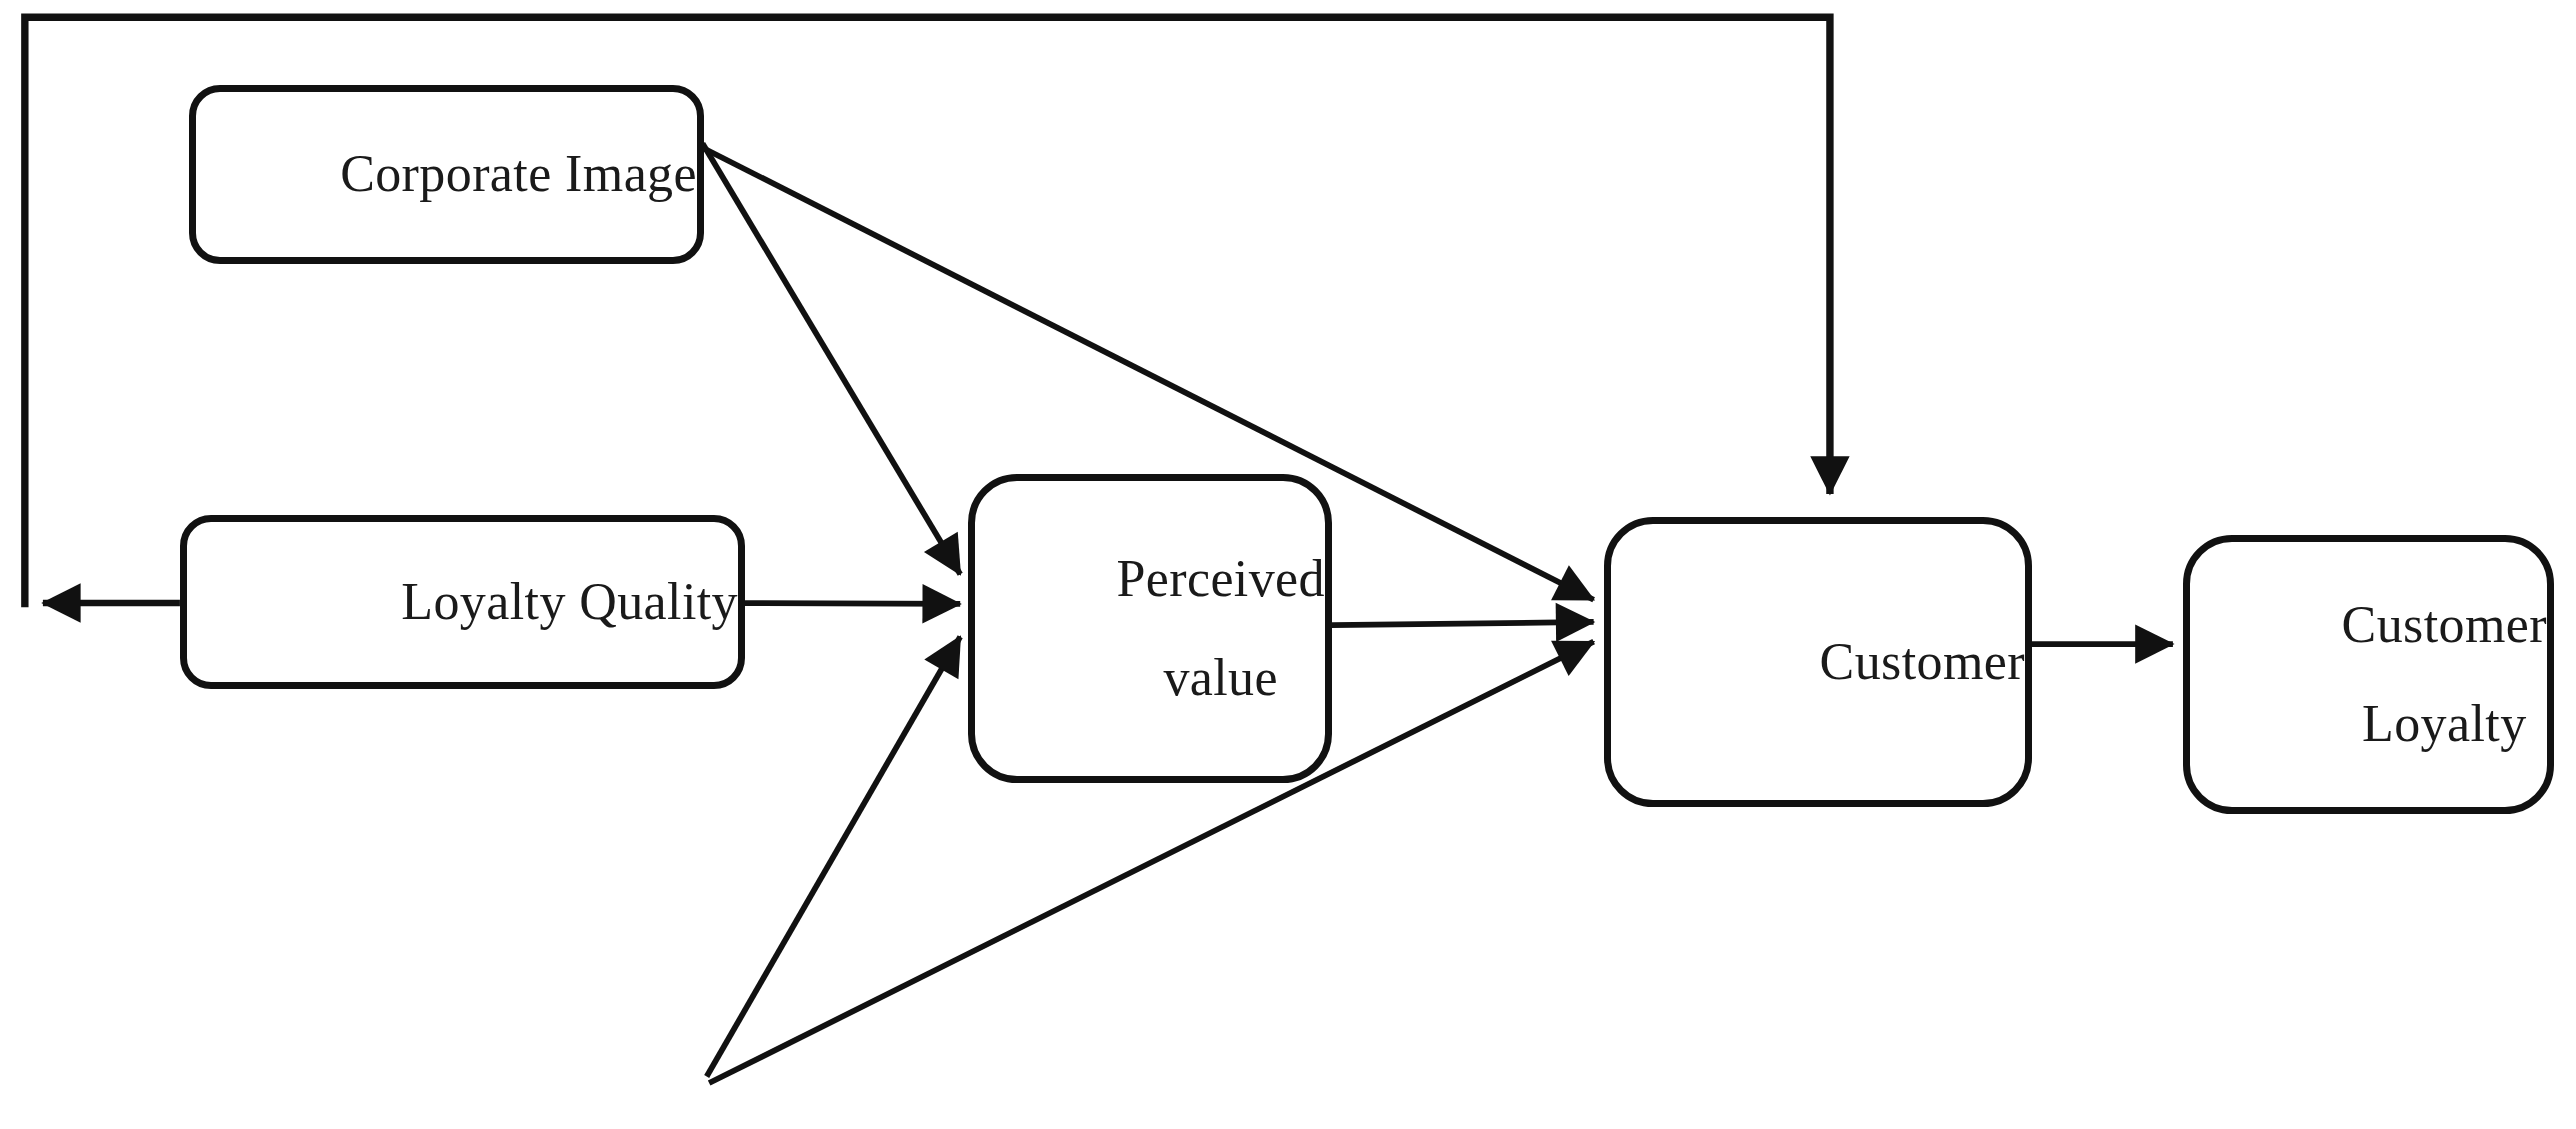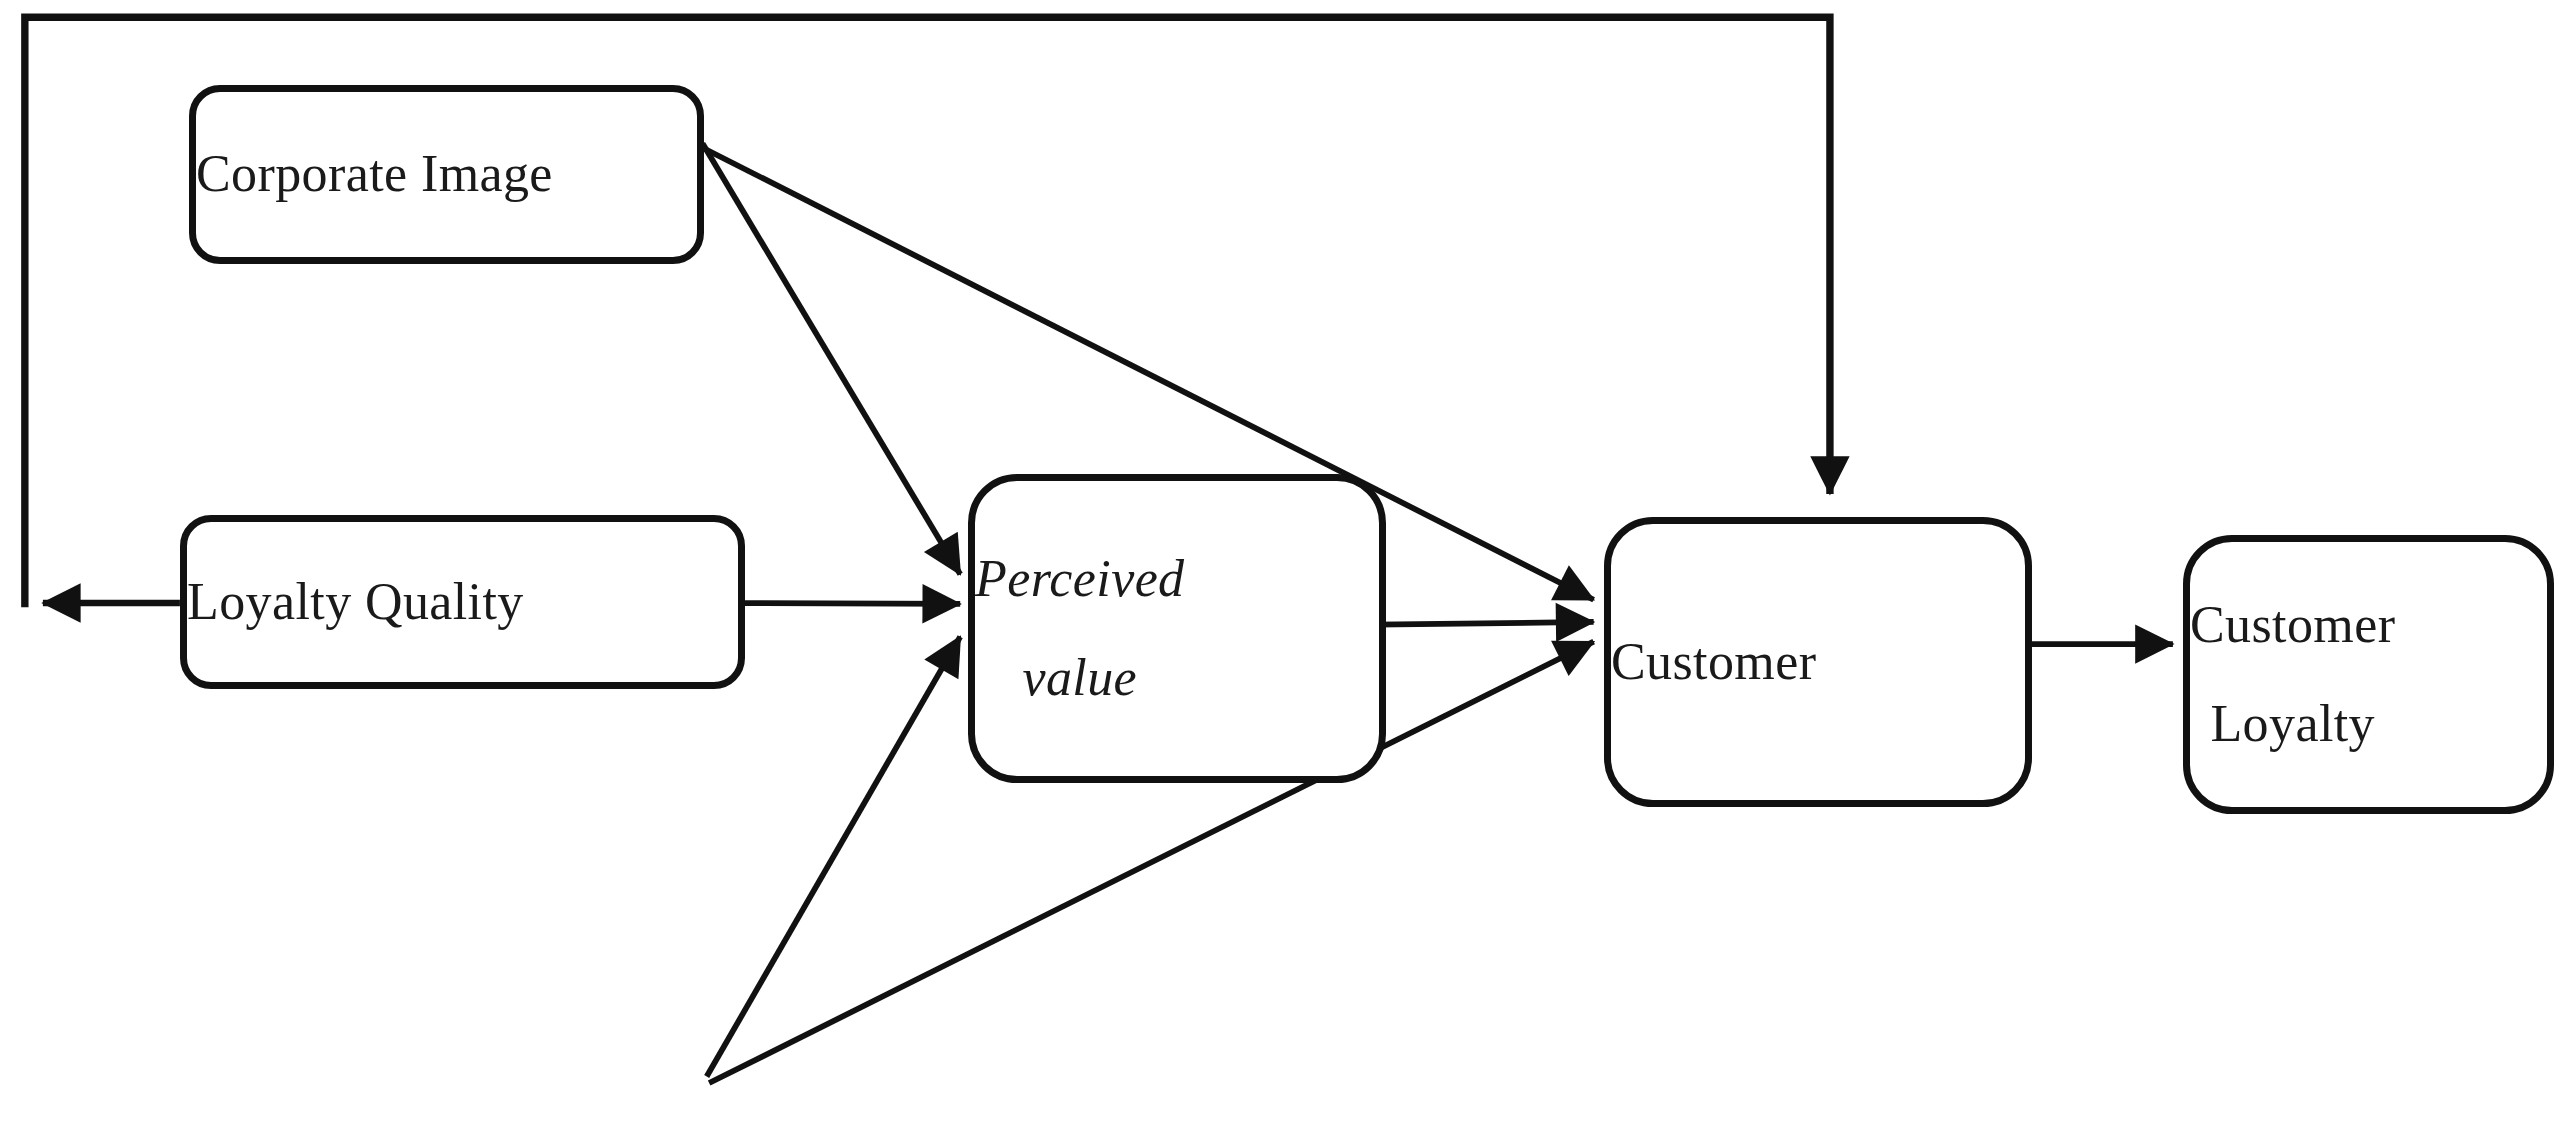--- a/index.html
+++ b/index.html
@@ -21,42 +21,42 @@
     width: 2576px;
     height: 1129px;
   }
   .node {
     position: absolute;
     box-sizing: border-box;
     border: 7.4px solid #111111;
     background: #ffffff;
     display: flex;
     align-items: center;
-    justify-content: flex-start;
+    justify-content: flex-end;
     text-align: center;
   }
   .node .label {
     display: flex;
     flex-direction: column;
     align-items: center;
     justify-content: center;
     font-size: 52px;
     line-height: 1.9;
     color: #1a1a1a;
     letter-spacing: 0.4px;
     white-space: nowrap;
   }
   .r-small { border-radius: 31px; }
   .r-large { border-radius: 49px; }
 
   
   #node-corporate-image      { left: 189px;  top: 85px;  width: 515px; height: 179px; }
   #node-service-quality      { left: 180px;  top: 515px;  width: 565px; height: 174px; }
   #node-price                { left: 187px;  top: 926px; width: 525px; height: 178px; }
-  #node-perceived-value      { left: 968px; top: 474px;  width: 418px; height: 309px; font-style: italic; }
+  #node-perceived-value      { left: 968px; top: 474px;  width: 364px; height: 309px; }
   #node-customer-satisfaction{ left: 1604px; top: 517px;  width: 428px; height: 290px; }
   #node-customer-loyalty     { left: 2183px; top: 535px;  width: 371px; height: 279px; }
 </style>
 </head>
 <body>
 
 <div id="canvas">
 
   <svg id="arrow-layer" viewBox="0 0 3139 1376" xmlns="http://www.w3.org/2000/svg">
     <defs>

